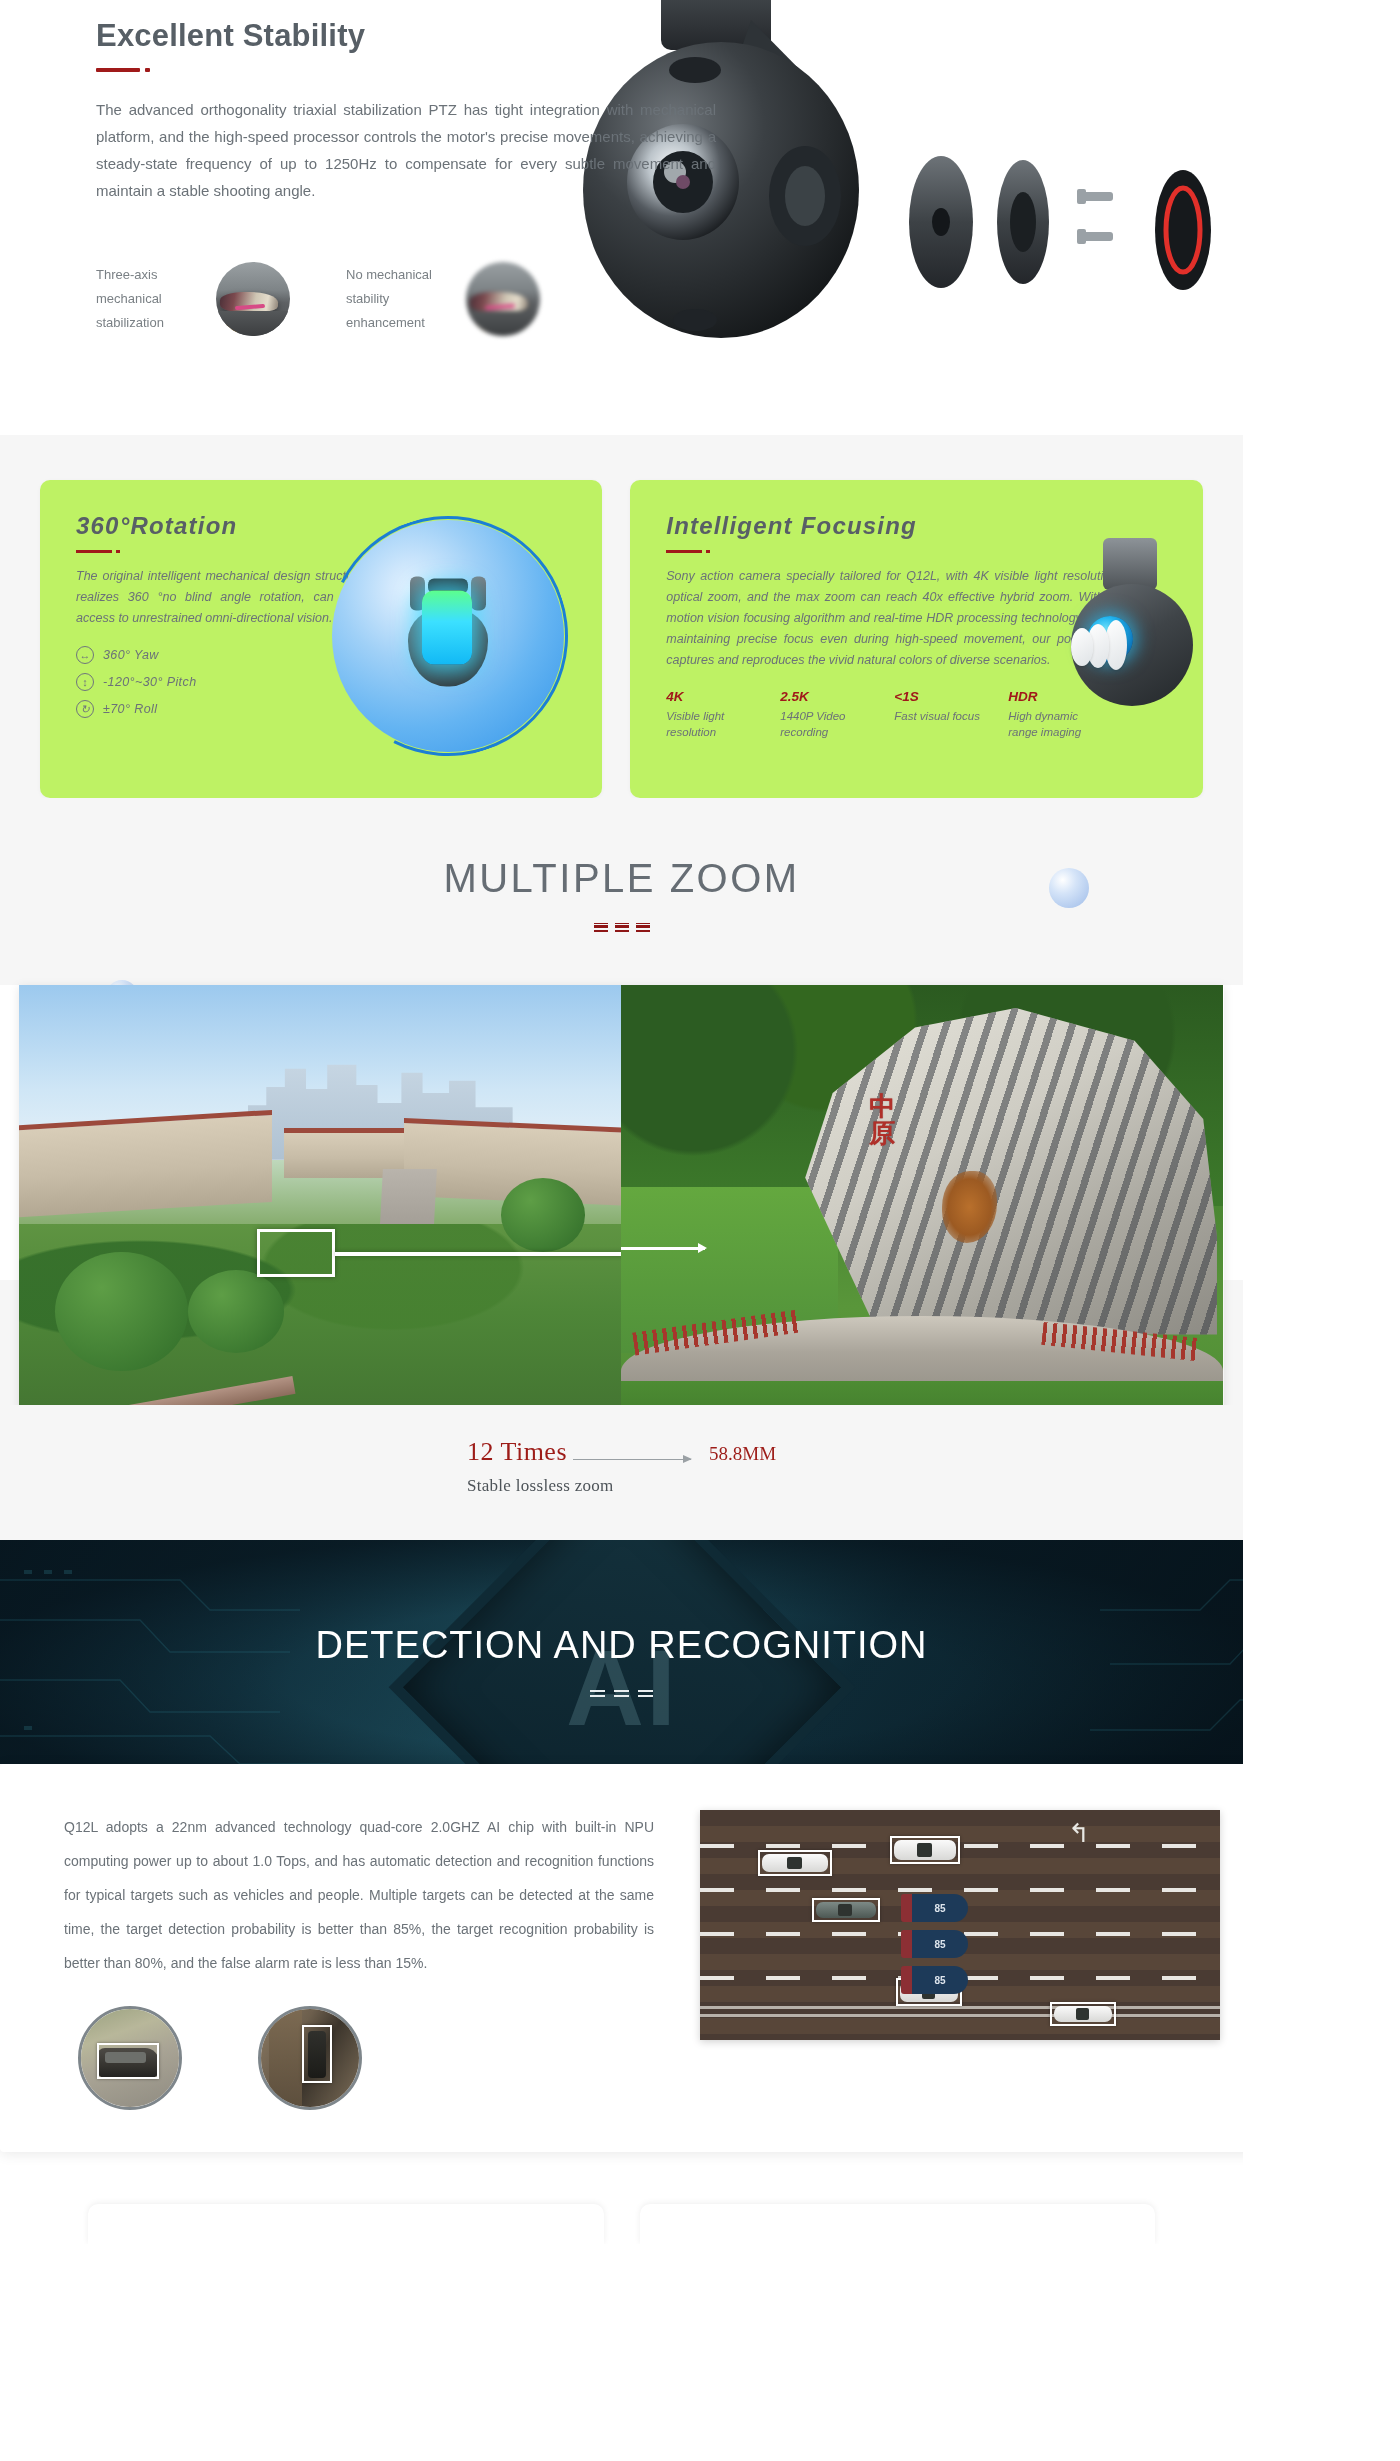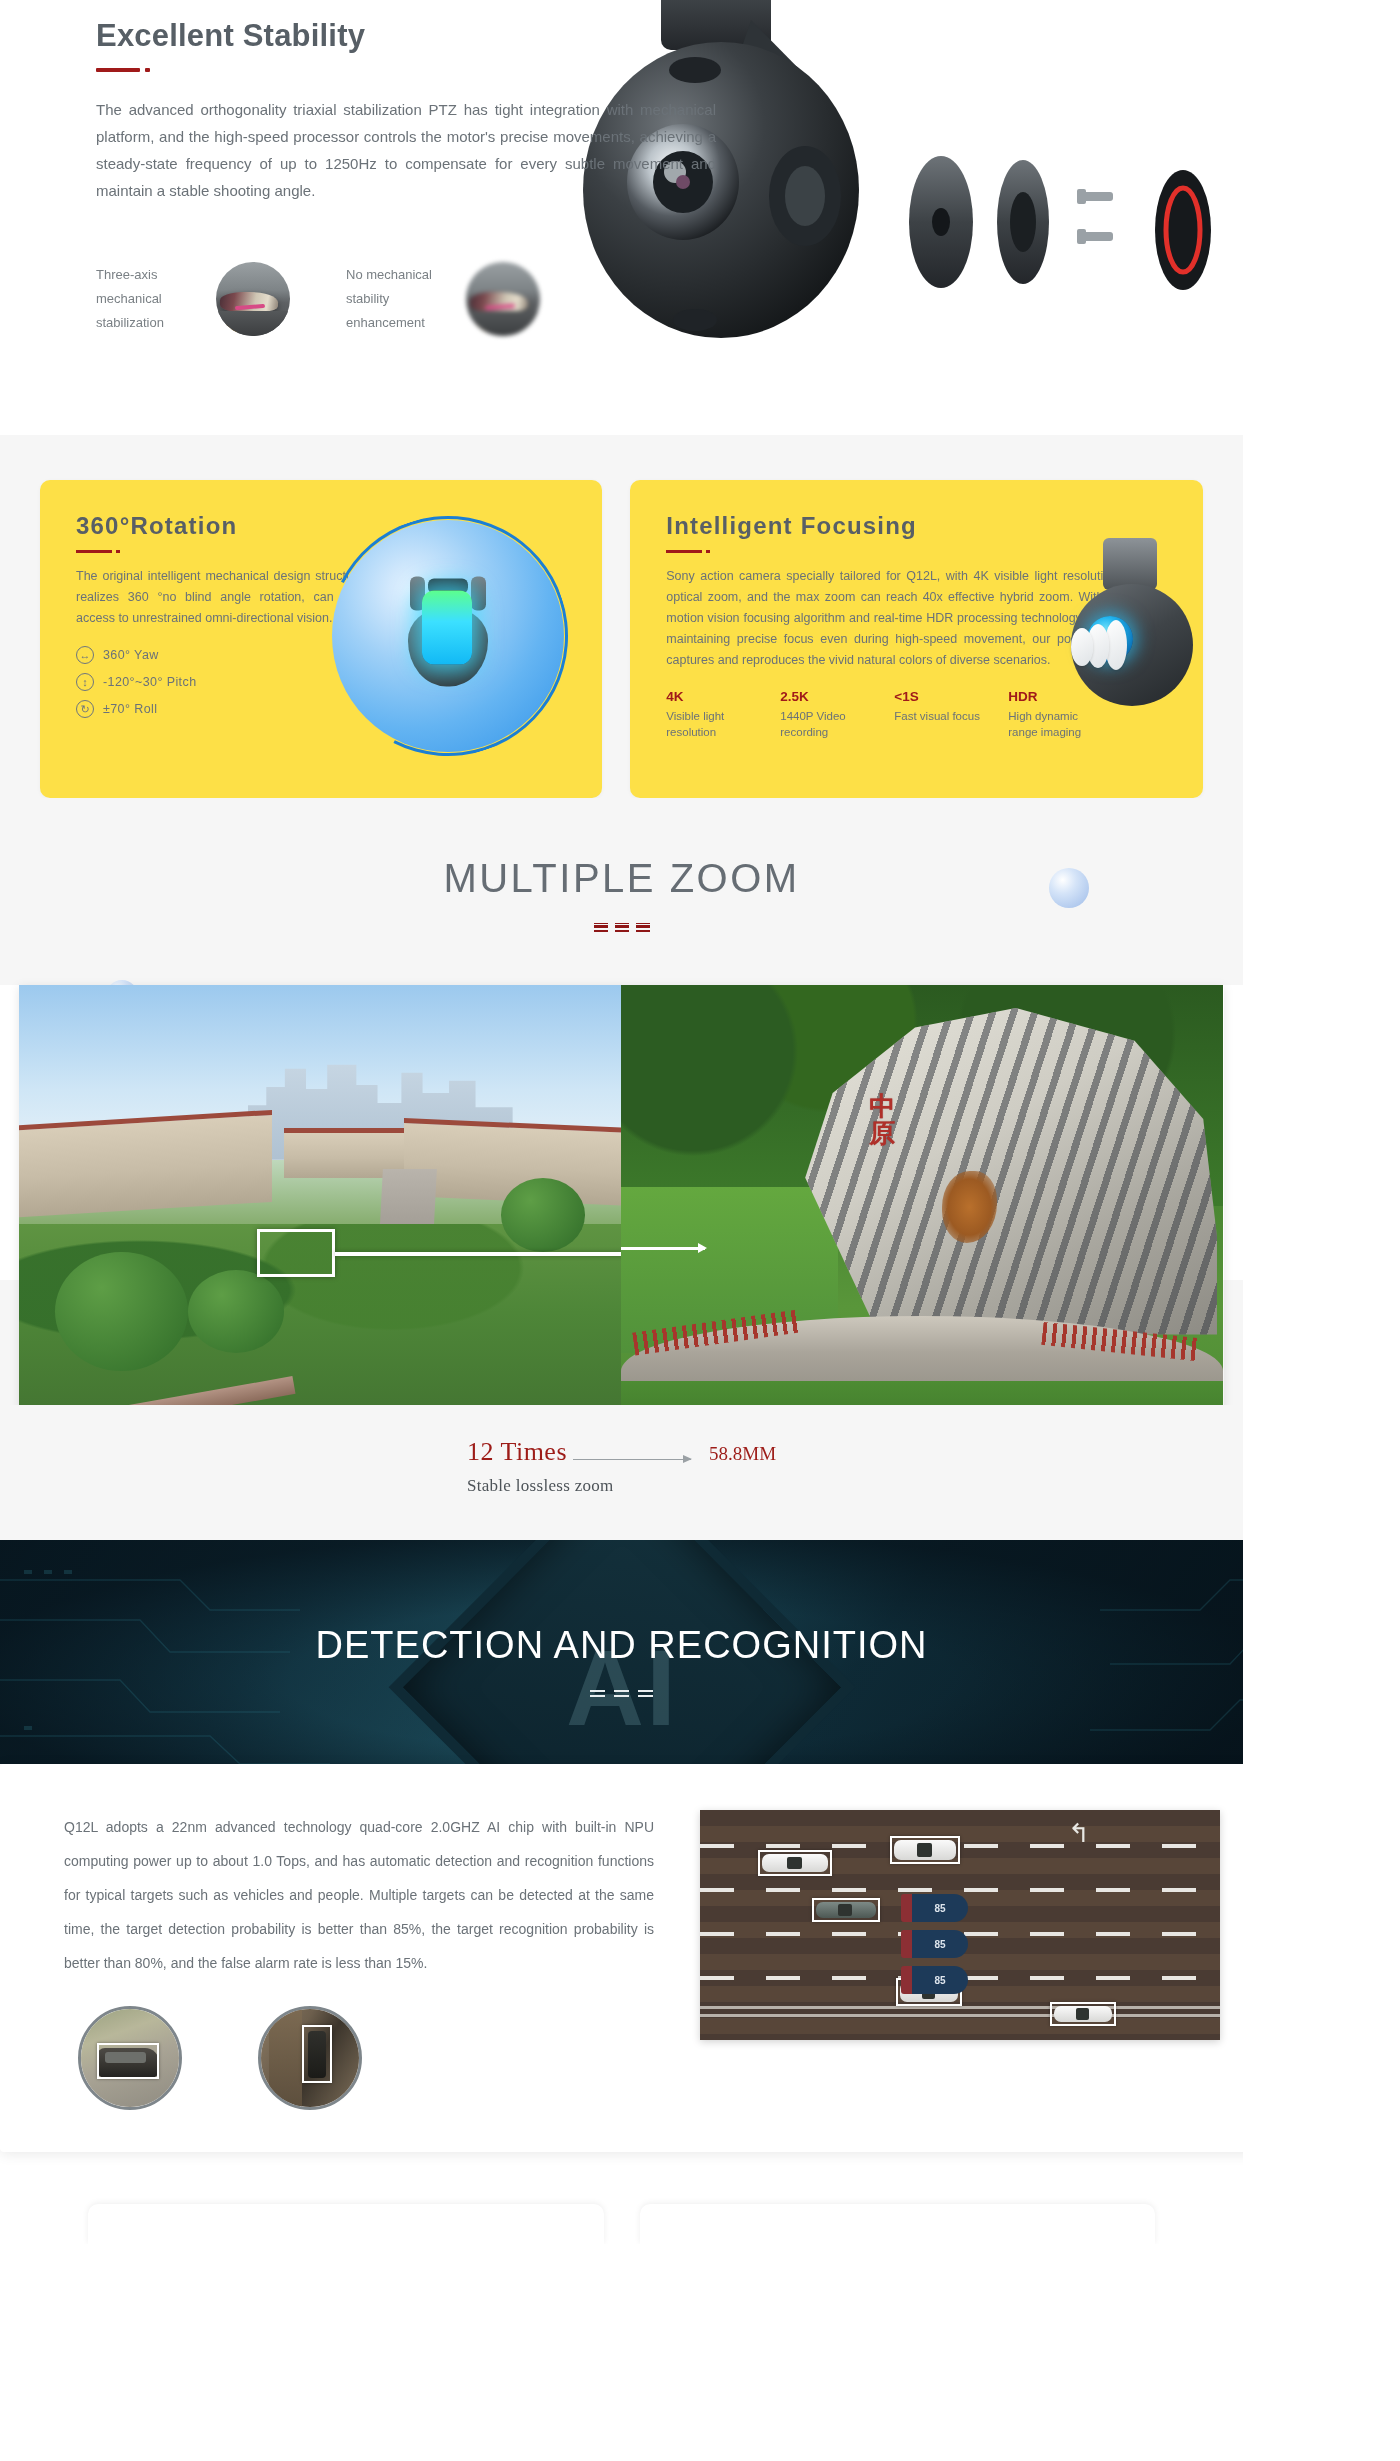--- a/index.html
+++ b/index.html
@@ -66,22 +66,23 @@
 
   
   .gimbal-wrap { position:absolute; right:0px; top:-40px; width:700px; height:420px; }
 
   
   .sec-cards {
     position:relative; background:#f6f6f6; padding:45px 0 0 0; min-height:230px;
   }
   .cards-row { display:flex; gap:28px; padding:0 40px; }
   .card {
-    background:#fde047; border-radius:10px; position:relative;
+    background:#bef264; border-radius:10px; position:relative;
     box-shadow:0 1px 4px rgba(0,0,0,.04);
+    font-style:italic;
   }
   .card-rot { width:640px; height:318px; padding:32px 0 0 36px; overflow:hidden; }
   .card-foc { width:652px; height:318px; padding:32px 0 0 36px; overflow:hidden; }
   .card-h {
     font-size:24px; font-weight:bold; color:#585f66; letter-spacing:1.2px;
   }
   .card-rule { margin-top:10px; display:flex; align-items:center; gap:4px; }
   .card-rule i { display:block; width:36px; height:3px; background:#a01a1a; }
   .card-rule u { display:block; width:4px; height:3px; background:#a01a1a; }
   .card-copy {

